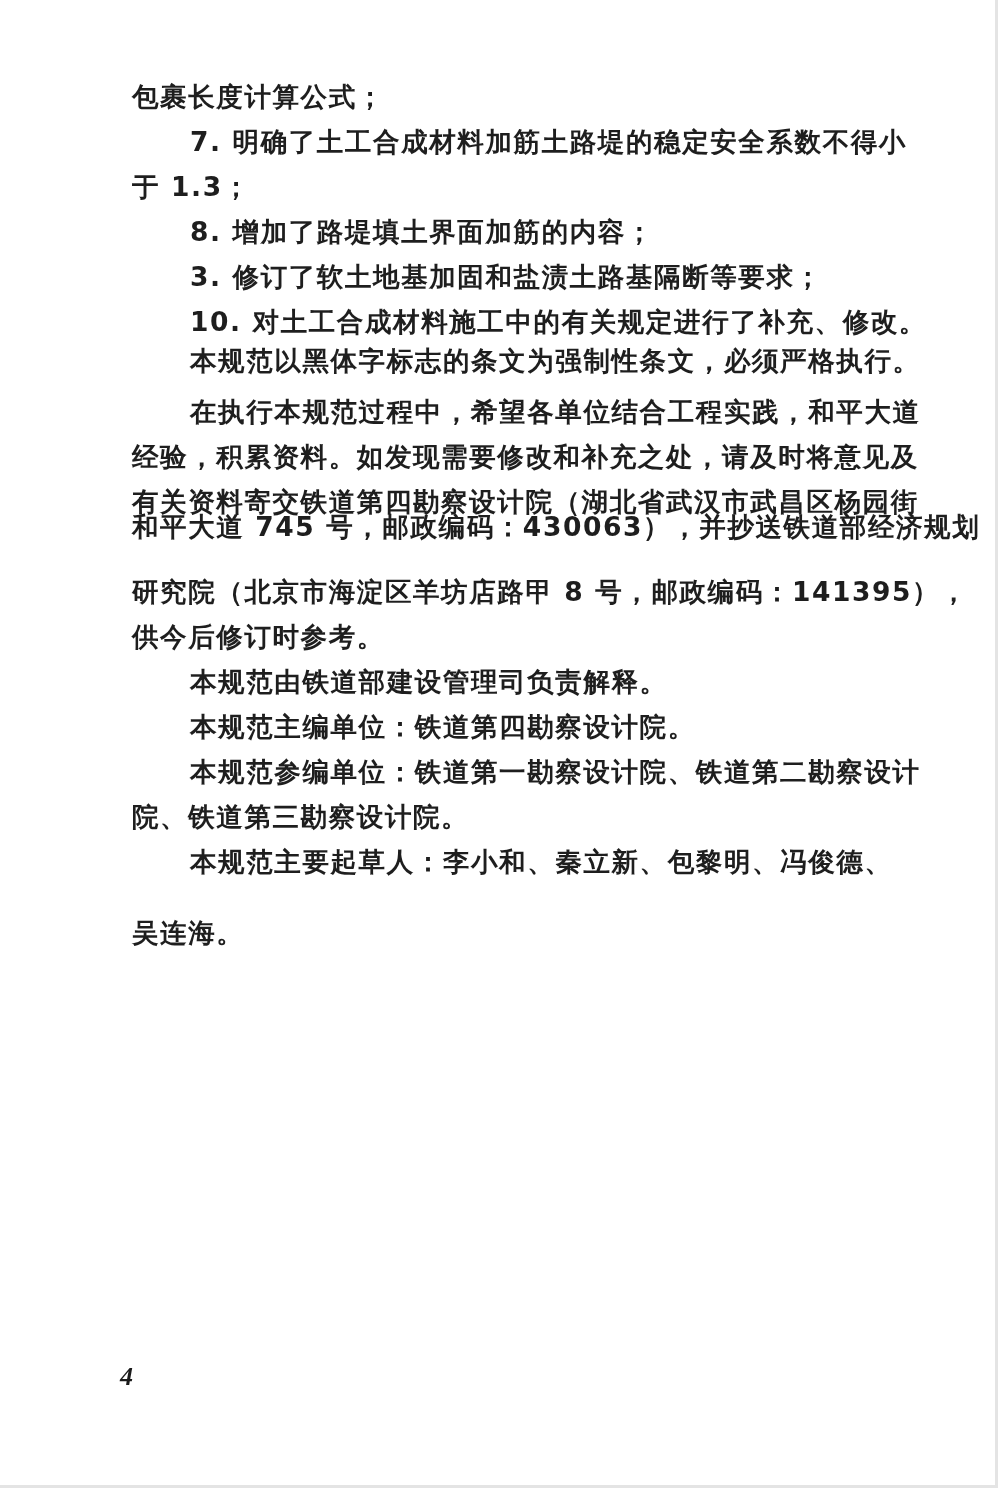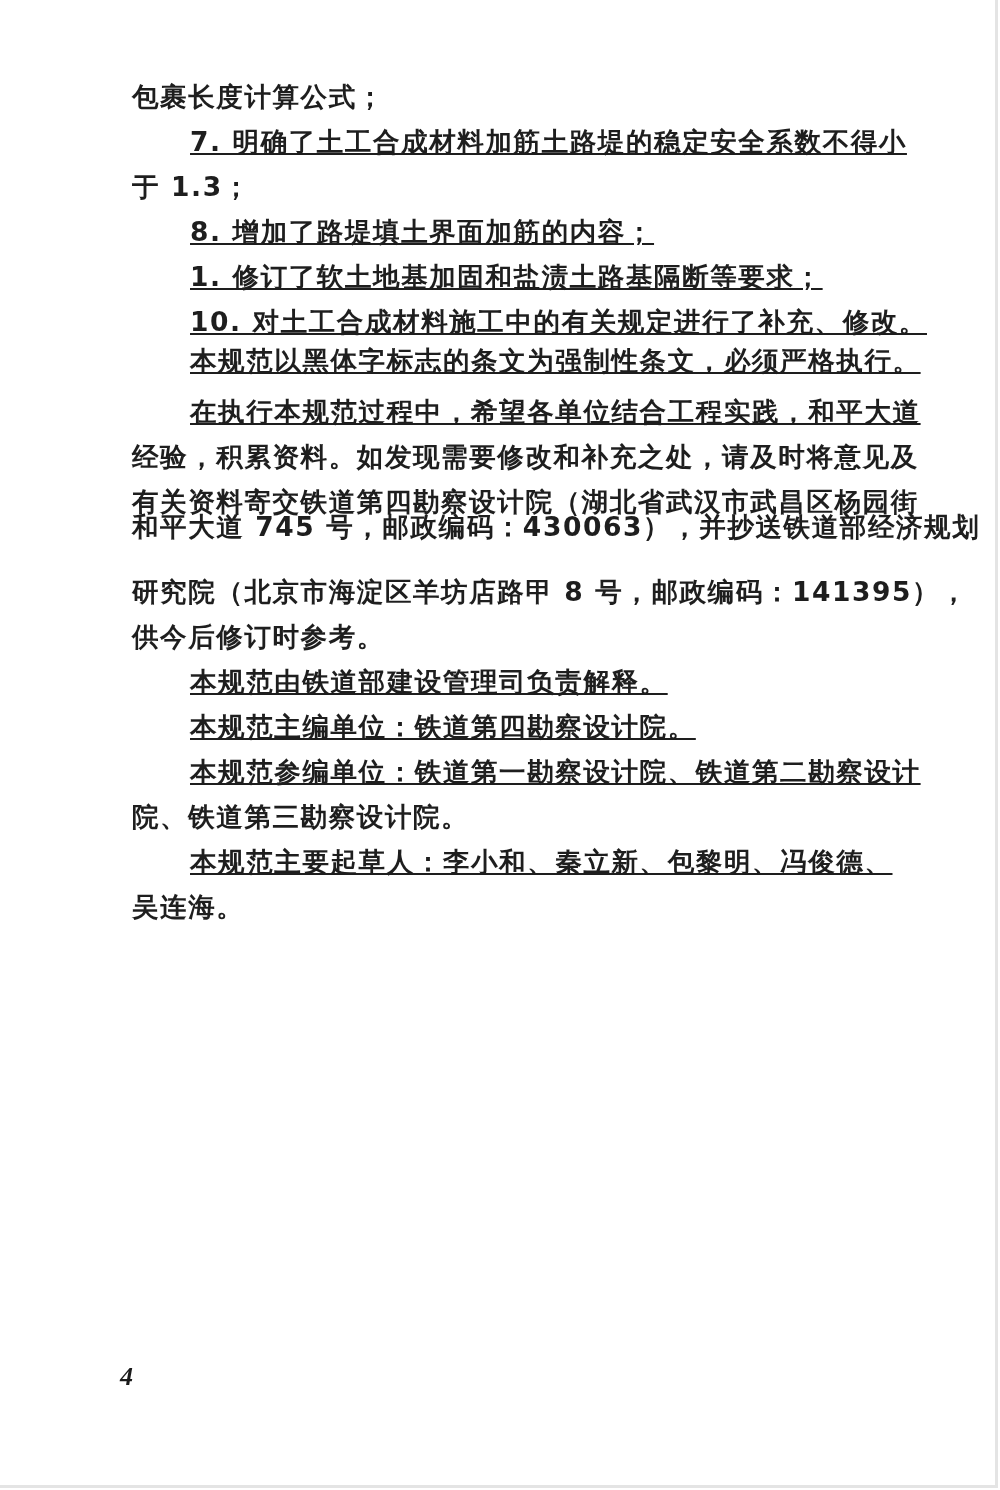--- a/index.html
+++ b/index.html
@@ -35,21 +35,21 @@
     left: 0;
     height: 46px;
     line-height: 46px;
     font-size: 26.5px;
     white-space: nowrap;
     letter-spacing: 1.6px;
     font-weight: bold;
     color: #1e1e1e;
     margin-left: 44px;
   }
-  .indent { left: 58px; text-decoration: underline; }
+  .indent { left: 58px; }
   .watermark {
     position: absolute;
     left: 208px;
     top: 132px;
     font-family: "Liberation Sans", "DejaVu Sans", sans-serif;
     font-weight: bold;
     font-size: 84px;
     letter-spacing: 2px;
     color: #e6e6e6;
     line-height: 1;
@@ -72,31 +72,31 @@
 <body>
 
 <div class="page">
 
 
   <div class="text-block">
     <div class="line" style="top:0px">包裹长度计算公式；</div>
     <div class="line indent" style="top:45px">7. 明确了土工合成材料加筋土路堤的稳定安全系数不得小</div>
     <div class="line" style="top:90px">于 1.3；</div>
     <div class="line indent" style="top:135px">8. 增加了路堤填土界面加筋的内容；</div>
-    <div class="line indent" style="top:180px">1. 修订了软土地基加固和盐渍土路基隔断等要求；</div>
+    <div class="line indent" style="top:180px">3. 修订了软土地基加固和盐渍土路基隔断等要求；</div>
     <div class="line indent" style="top:225px">10. 对土工合成材料施工中的有关规定进行了补充、修改。</div>
     <div class="line indent" style="top:264px">本规范以黑体字标志的条文为强制性条文，必须严格执行。</div>
     <div class="line indent" style="top:315px">在执行本规范过程中，希望各单位结合工程实践，和平大道</div>
     <div class="line" style="top:360px">经验，积累资料。如发现需要修改和补充之处，请及时将意见及</div>
     <div class="line" style="top:405px">有关资料寄交铁道第四勘察设计院（湖北省武汉市武昌区杨园街</div>
     <div class="line" style="top:430px">和平大道 745 号，邮政编码：430063），并抄送铁道部经济规划</div>
     <div class="line" style="top:495px">研究院（北京市海淀区羊坊店路甲 8 号，邮政编码：141395），</div>
     <div class="line" style="top:540px">供今后修订时参考。</div>
     <div class="line indent" style="top:585px">本规范由铁道部建设管理司负责解释。</div>
     <div class="line indent" style="top:630px">本规范主编单位：铁道第四勘察设计院。</div>
     <div class="line indent" style="top:675px">本规范参编单位：铁道第一勘察设计院、铁道第二勘察设计</div>
     <div class="line" style="top:720px">院、铁道第三勘察设计院。</div>
     <div class="line indent" style="top:765px">本规范主要起草人：李小和、秦立新、包黎明、冯俊德、</div>
-    <div class="line" style="top:810px">吴连海。</div>
+    <div class="line" style="top:836px">吴连海。</div>
   </div>
 
   <div class="page-number">4</div>
 </div>
 
 </body></html>

